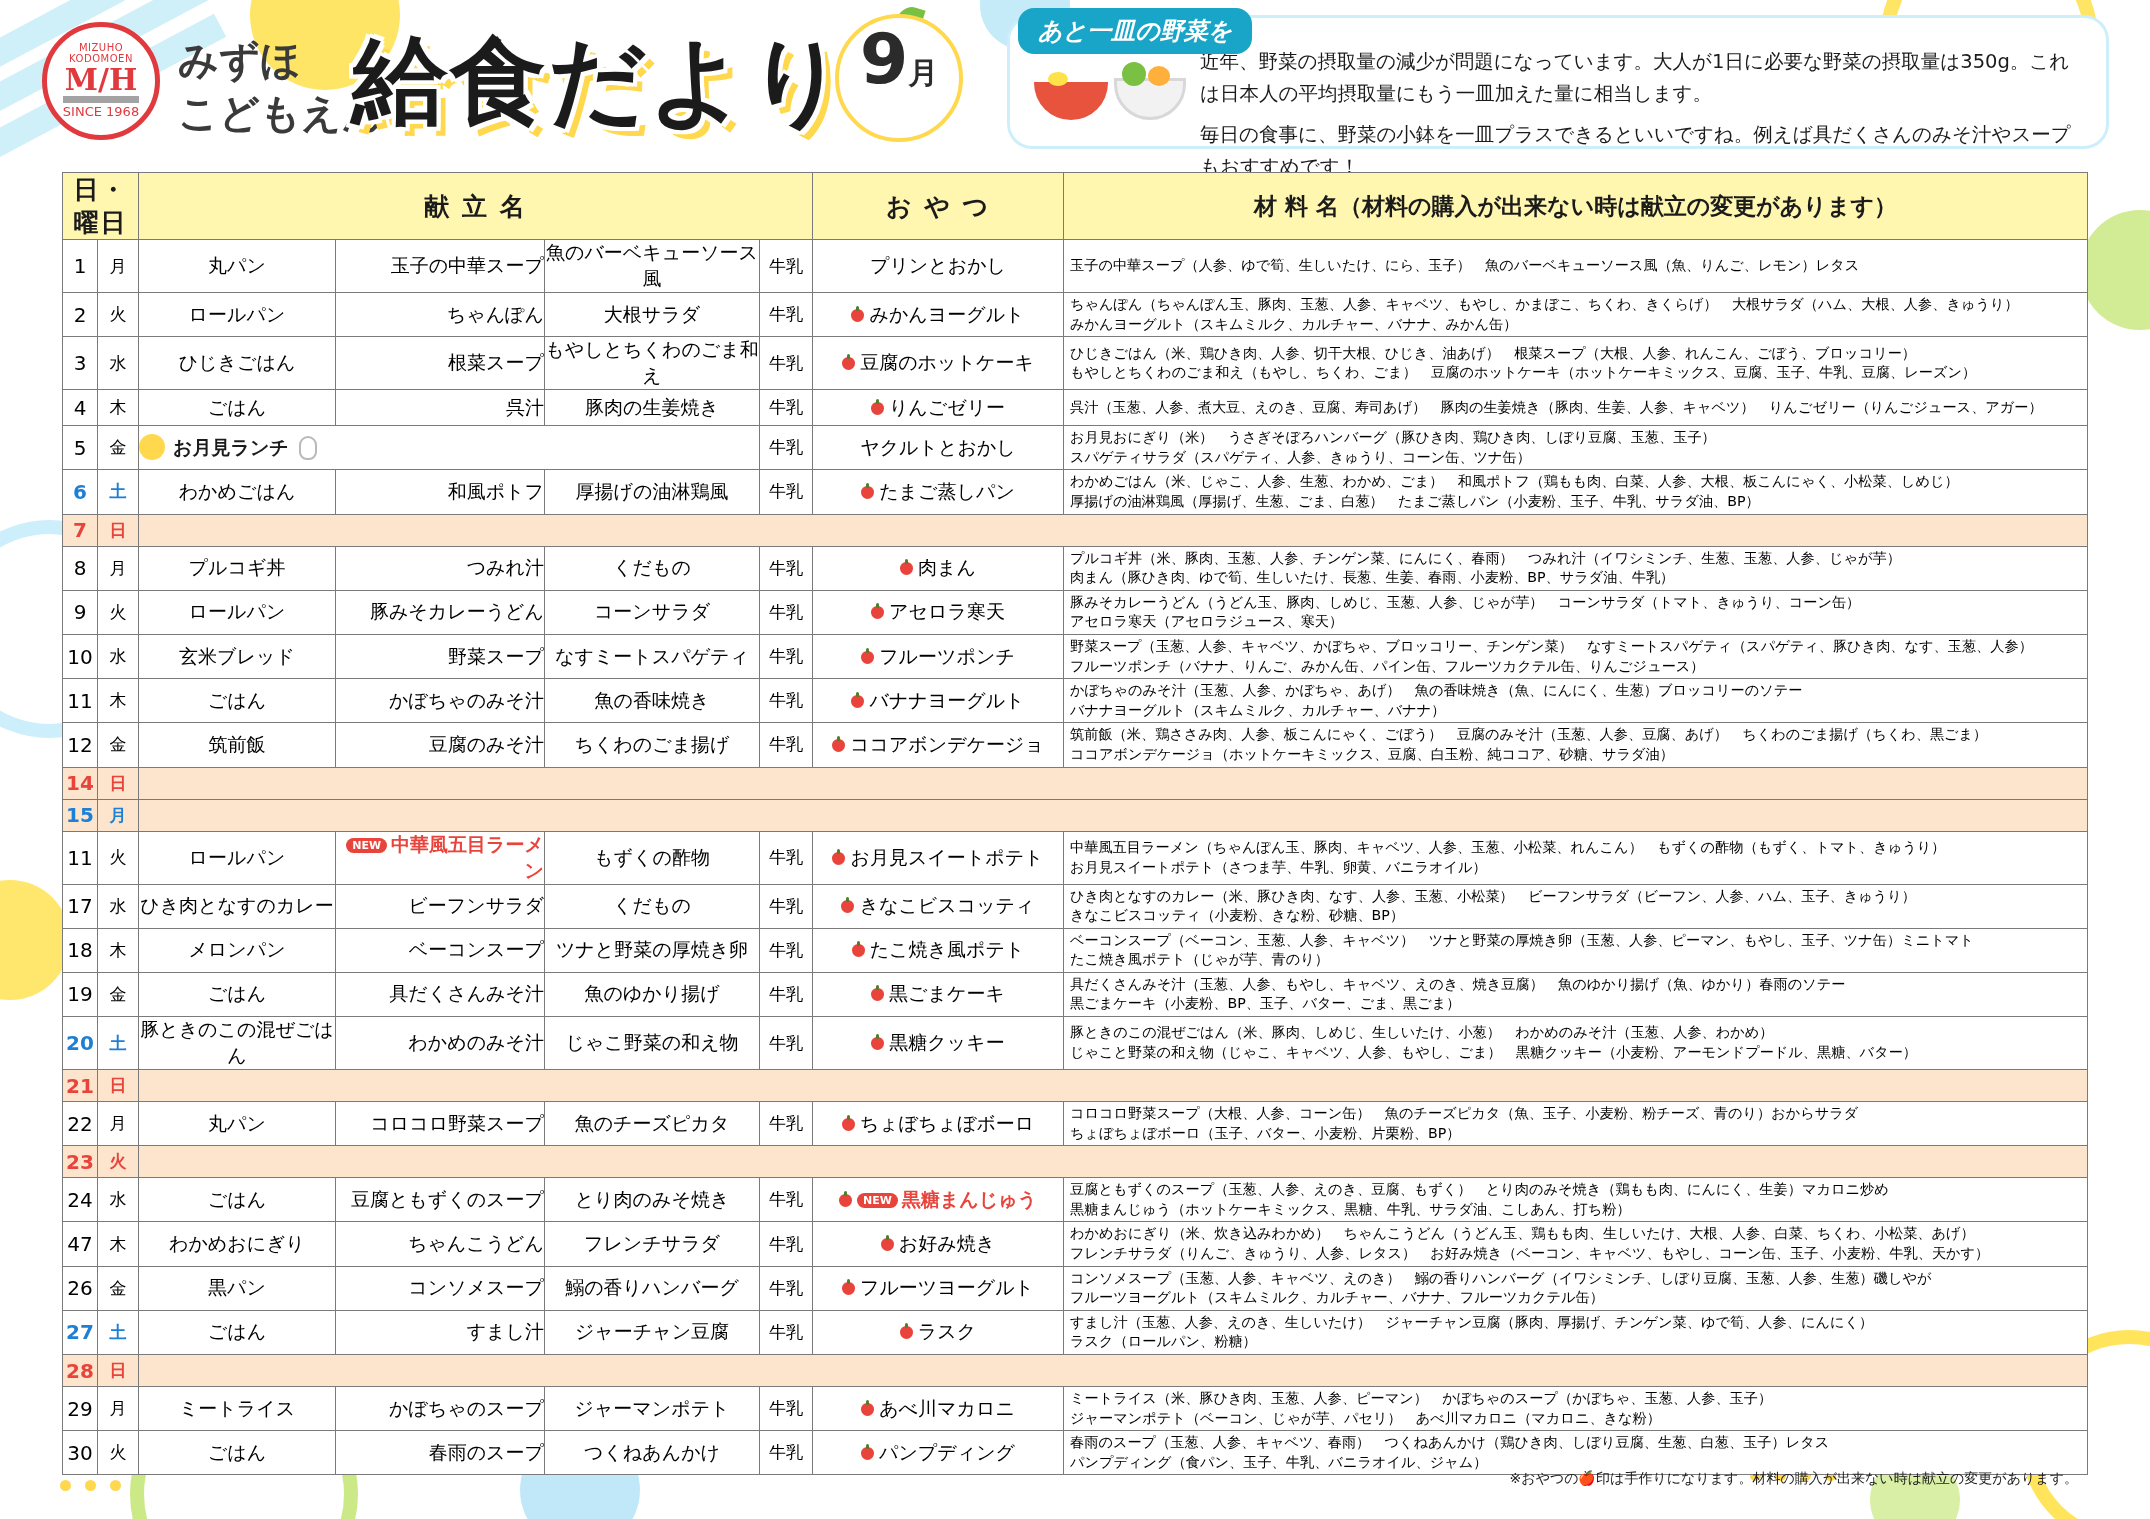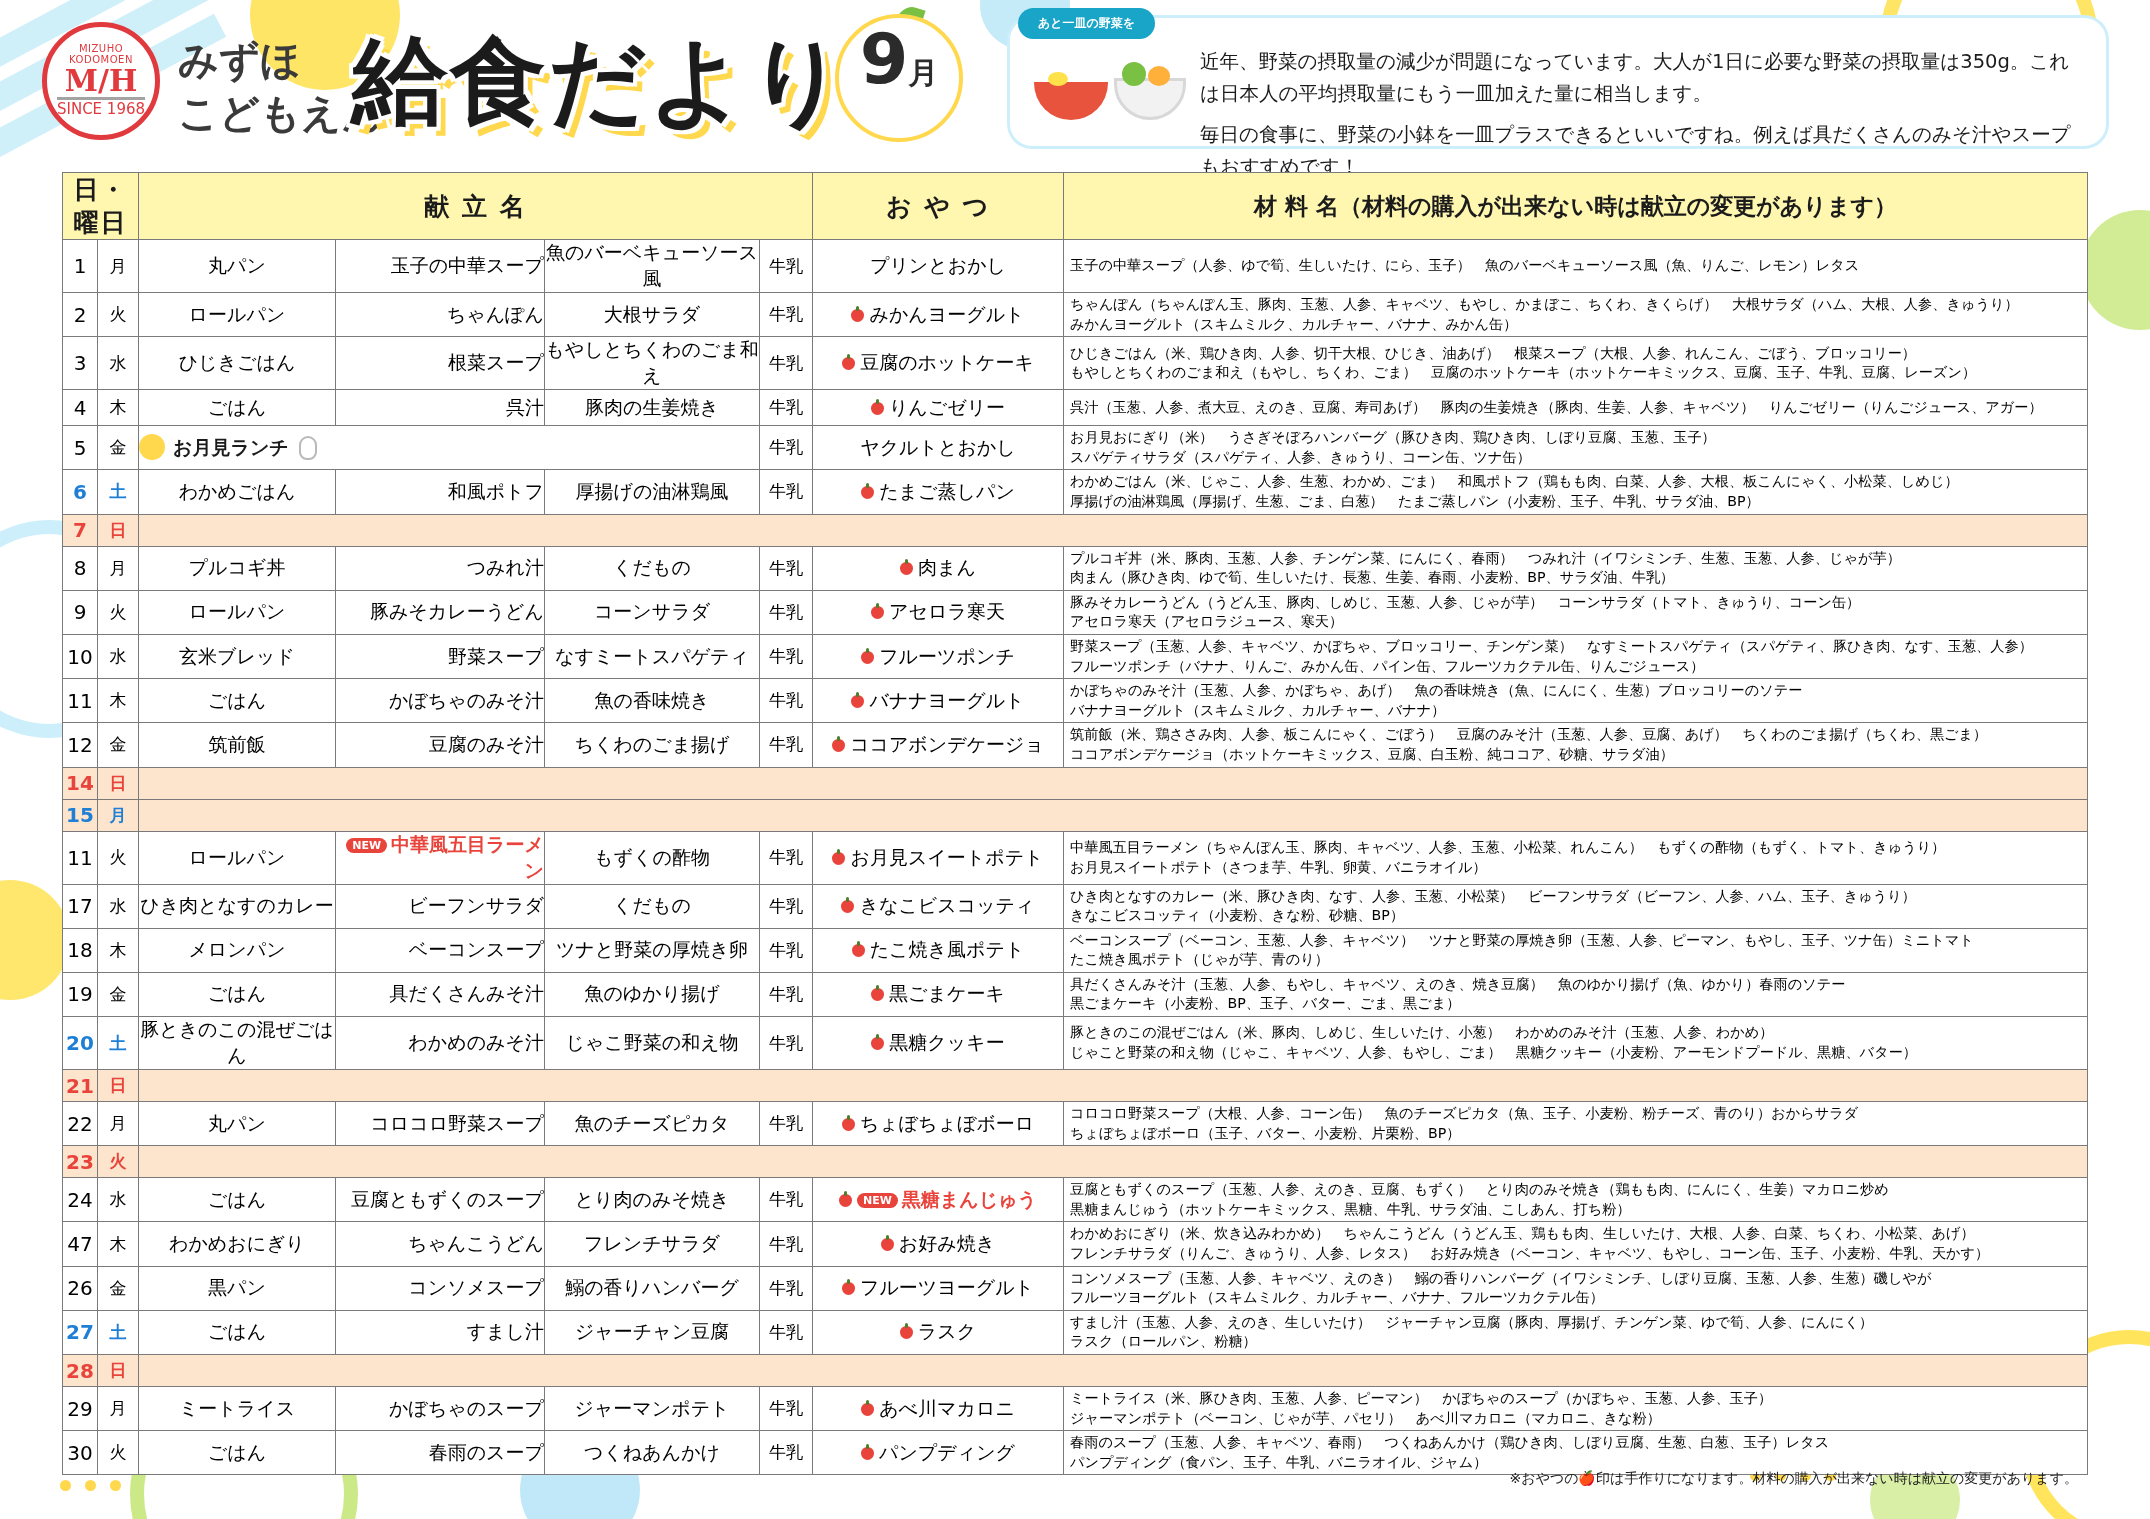--- a/index.html
+++ b/index.html
@@ -24,21 +24,21 @@
   
   .header{position:absolute;left:0;top:0;width:2150px;height:160px;}
   .logo{
     position:absolute;left:42px;top:22px;width:118px;height:118px;border-radius:50%;
     background:#ffffff;border:5px solid #e03a3f;box-sizing:border-box;
     display:flex;flex-direction:column;align-items:center;justify-content:center;
     color:#e03a3f;text-align:center;line-height:1.05;
   }
   .logo .l1{font-size:10px;letter-spacing:.5px;}
   .logo .l2{font-size:30px;font-weight:bold;font-family:"DejaVu Serif","Liberation Serif",serif;}
-  .logo .l3{font-size:15px;border-top:3px solid #a3a3a3;margin-top:0;padding-top:2px;}
+  .logo .l3{font-size:13px;border-top:7px solid #a3a3a3;margin-top:0;padding-top:2px;}
   .kinder{position:absolute;left:178px;top:34px;font-size:40px;font-weight:bold;color:#3a3a3a;line-height:1.32;}
   .title{
     position:absolute;left:352px;top:18px;font-size:96px;font-weight:bold;color:#1b1b1b;
     letter-spacing:2px;
     text-shadow:
       4px 0 0 #fff,-4px 0 0 #fff,0 4px 0 #fff,0 -4px 0 #fff,
       4px 4px 0 #fff,-4px 4px 0 #fff,4px -4px 0 #fff,-4px -4px 0 #fff,
       9px 9px 0 #ffd84d;
   }
   .month-badge{
@@ -51,21 +51,21 @@
   .leaf{position:absolute;left:895px;top:6px;width:26px;height:34px;background:#7ac143;border-radius:60% 0 60% 0;transform:rotate(18deg);}
 
   
   .note{
     position:absolute;left:1010px;top:18px;width:1090px;height:122px;
     background:#ffffff;border-radius:22px;border:3px solid #ffffff;
     box-shadow:0 0 0 3px #cdeefb;
   }
   .note-tab{
     position:absolute;left:1018px;top:8px;background:#18a5c8;color:#fff;
-    font-size:12px;font-weight:bold;padding:7px 20px;border-radius:16px;z-index:3;
+    font-size:24px;font-weight:bold;padding:7px 20px;border-radius:16px;z-index:3;font-style:italic;
   }
   .note-bowl{position:absolute;left:1030px;top:48px;width:160px;height:78px;}
   .bowl{position:absolute;left:4px;top:34px;width:74px;height:38px;background:#e7533d;border-radius:0 0 40px 40px;}
   .bowl2{position:absolute;left:84px;top:30px;width:72px;height:42px;background:#f2f2f2;border:3px solid #d8d8d8;border-radius:0 0 36px 36px;box-sizing:border-box;}
   .veg1{position:absolute;left:92px;top:14px;width:24px;height:24px;border-radius:50%;background:#7ac143;}
   .veg2{position:absolute;left:118px;top:18px;width:22px;height:20px;border-radius:50%;background:#ffb03b;}
   .veg3{position:absolute;left:18px;top:24px;width:20px;height:14px;border-radius:50%;background:#ffe14a;}
   .note-text{position:absolute;left:1200px;top:46px;width:880px;font-size:19.5px;color:#1b1b1b;line-height:1.62;}
   .note-text p{margin:0 0 10px 0;}
 

